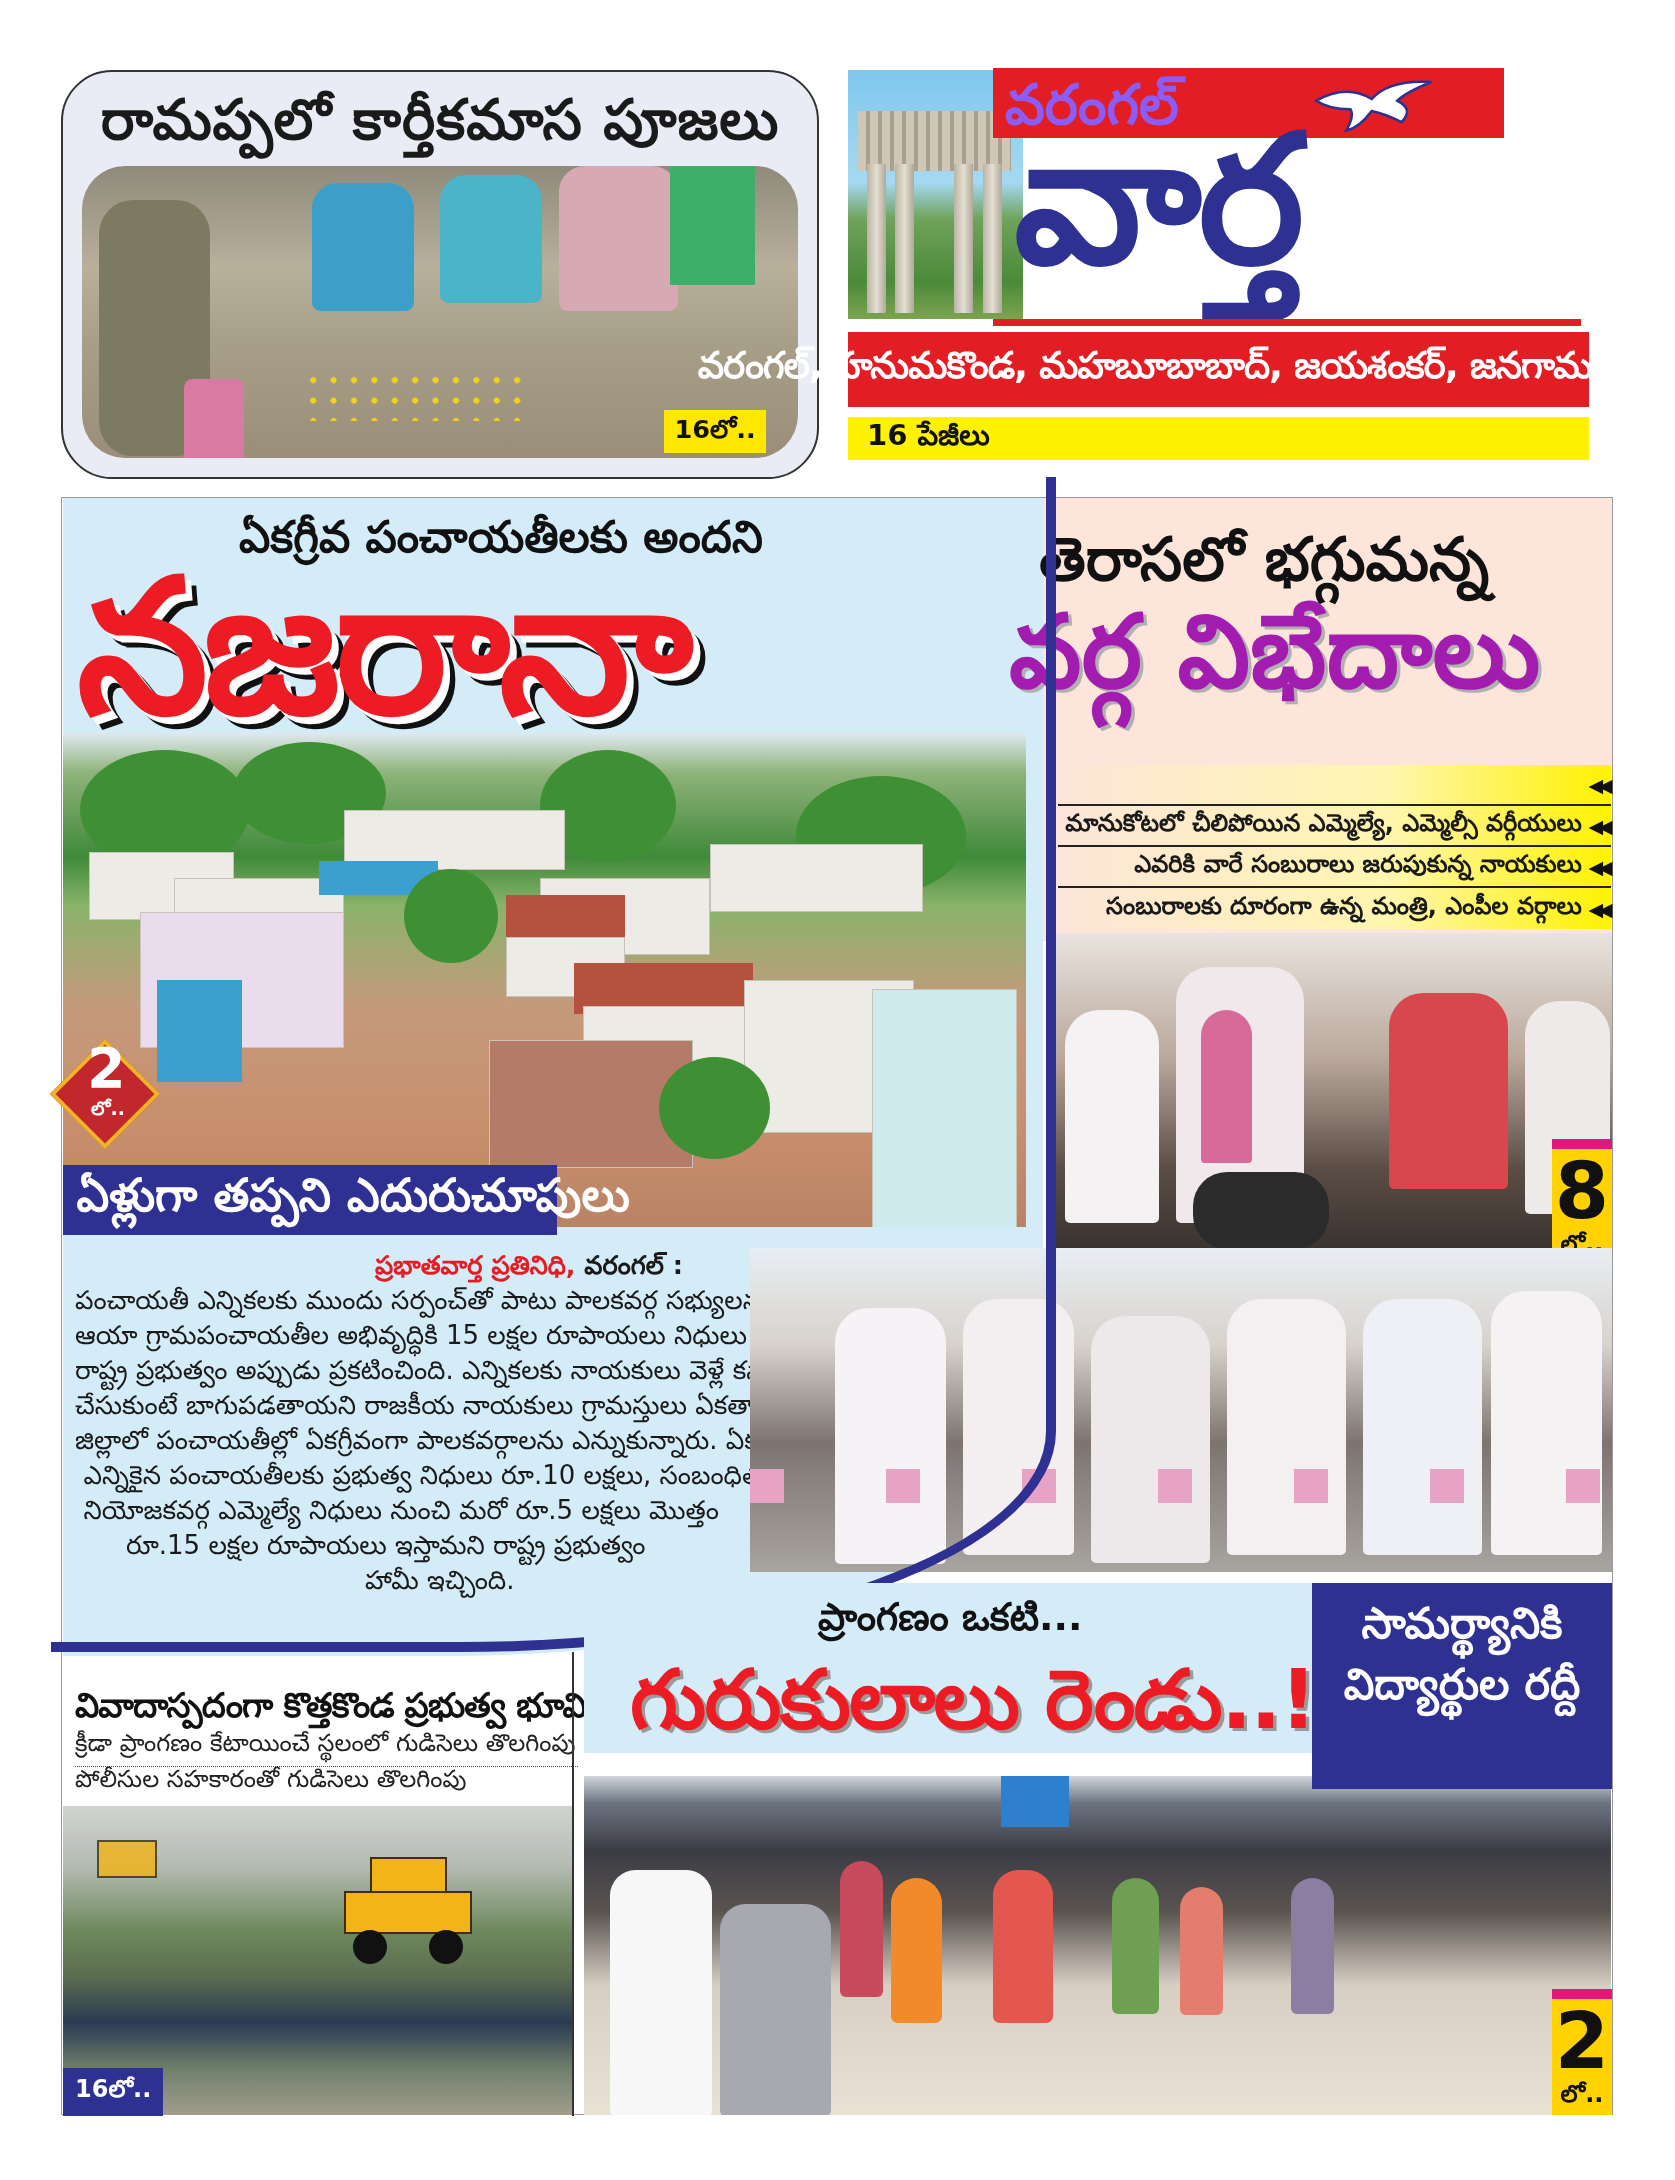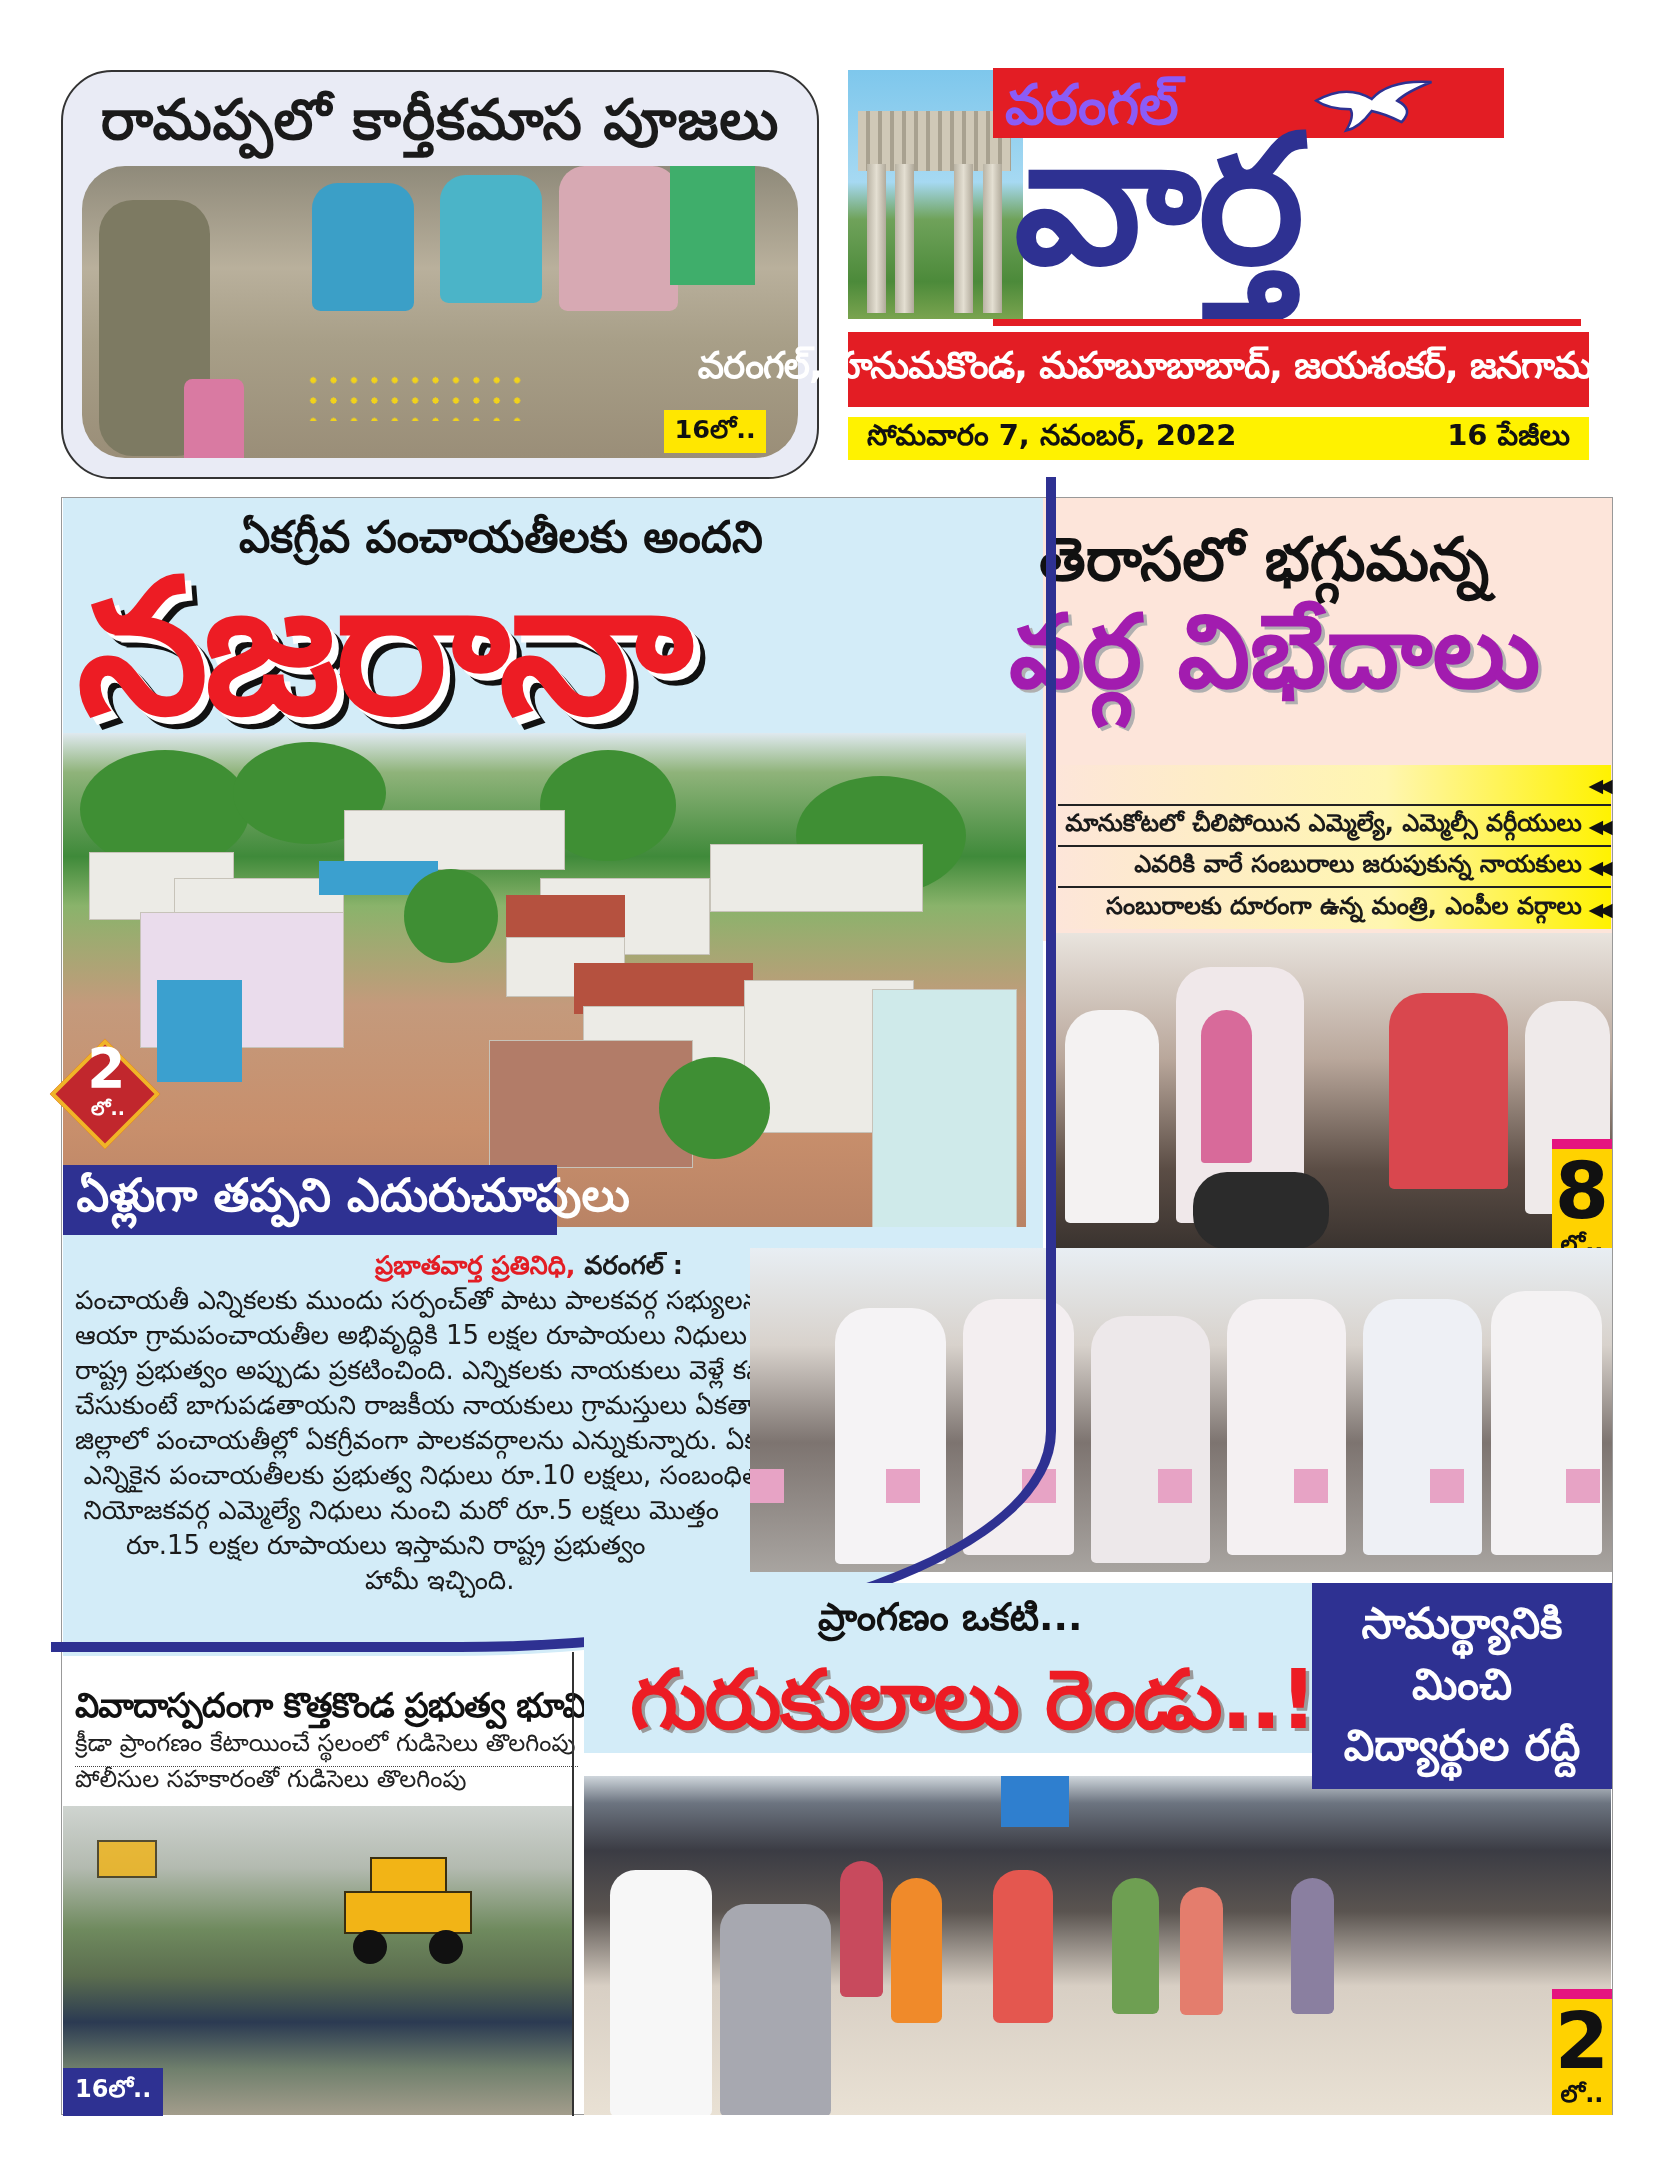--- a/index.html
+++ b/index.html
@@ -124,21 +124,20 @@
 </div>
 <div class="abs mast-red-top"></div>
 <div class="abs mast-city">వరంగల్</div>
 <svg class="abs dove" viewBox="0 0 150 70">
   <path d="M5 30 Q40 10 70 28 Q90 5 140 8 Q110 20 100 30 Q120 40 105 55 Q85 45 70 42 Q55 62 40 65 Q50 48 45 40 Q20 40 5 30 Z" fill="#ffffff" stroke="#2e3192" stroke-width="3"></path>
 </svg>
 <div class="abs mast-title">వార్త</div>
 <div class="abs mast-rule"></div>
 <div class="abs districts-bar">వరంగల్, హనుమకొండ, మహబూబాబాద్, జయశంకర్, జనగామ, ములుగు</div>
 <div class="abs date-bar">
-  <span>సోమవారం 7, నవంబర్, 2022</span>
   <span>16 పేజీలు</span>
 </div>
 
 <div class="abs main-frame"></div>
 <div class="abs right-bg"></div>
 <div class="abs left-bg"></div>
 
 <div class="abs kicker-left">ఏకగ్రీవ పంచాయతీలకు అందని</div>
 <div class="abs big-red">నజరానా</div>
 
@@ -256,20 +255,19 @@
   <div class="kid" style="left:256px;top:85px;width:43px;height:136px;background:#c84a5d;"></div>
   <div class="kid" style="left:528px;top:102px;width:47px;height:136px;background:#6e9f52;"></div>
   <div class="kid" style="left:596px;top:111px;width:43px;height:128px;background:#e47d6d;"></div>
   <div class="kid" style="left:707px;top:102px;width:43px;height:136px;background:#8a7fa0;"></div>
   <div style="position:absolute;left:417px;top:0;width:68px;height:51px;background:#2f7fcf;"></div>
 </div>
 <div class="abs guru-kicker">ప్రాంగణం ఒకటి...</div>
 <div class="abs guru-title">గురుకులాలు రెండు..!</div>
 <div class="abs guru-box">
   <div>సామర్థ్యానికి</div>
-  <div>మించి</div>
   <div>విద్యార్థుల రద్దీ</div>
 </div>
 <div class="abs pageref" style="left:1552px;top:1989px;width:60px;height:126px;">
   <span class="num">2</span>
   <span class="lo">లో..</span>
 </div>
 
 
 </body></html>

